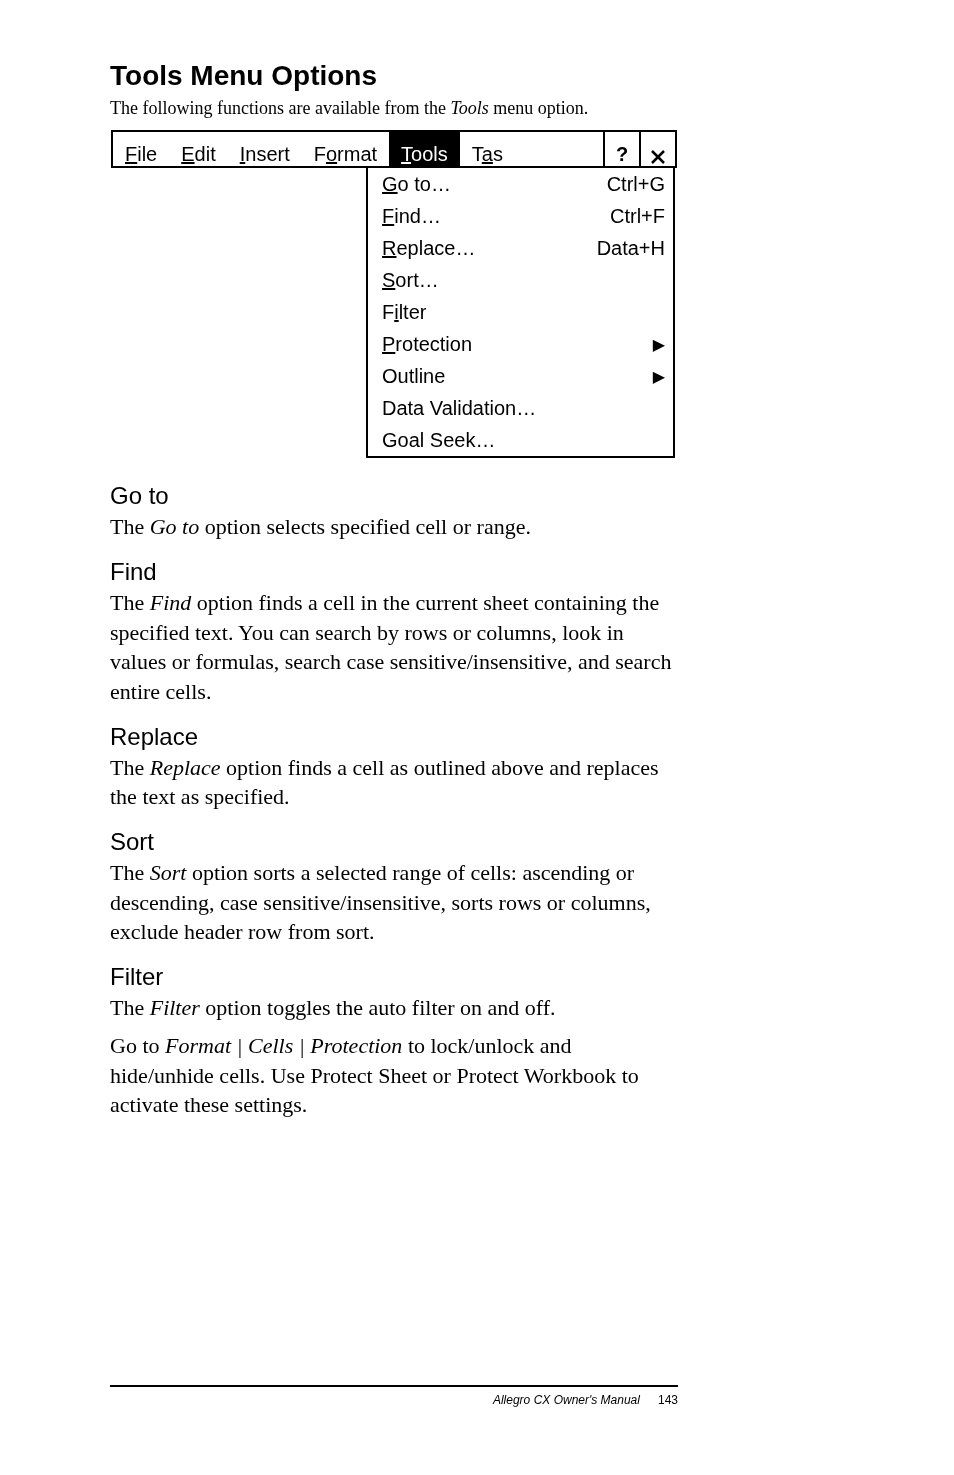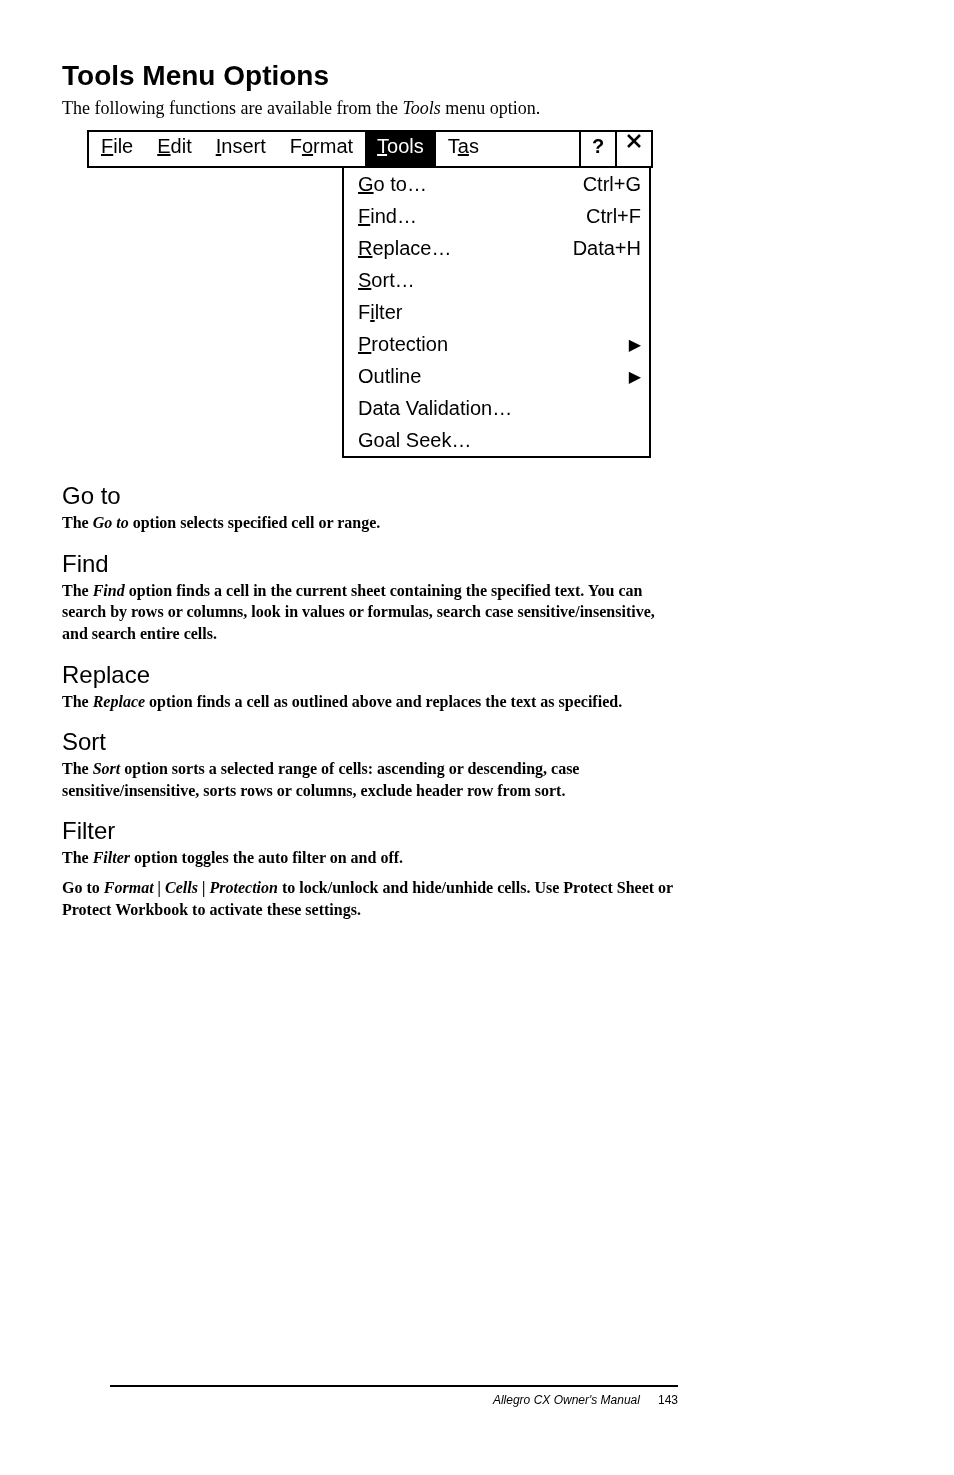--- a/index.html
+++ b/index.html
@@ -6,21 +6,21 @@
     margin: 0;
     padding: 0;
     background: #fff;
     font-family: Georgia, 'Times New Roman', serif;
     color: #000;
   }
   .page {
     width: 788px;
     min-height: 1475px;
     box-sizing: border-box;
-    padding: 60px 110px 70px 62px;
+    padding: 60px 110px 70px 110px;
     position: relative;
   }
   h2.section-title {
     font-family: Arial, Helvetica, sans-serif;
     font-weight: bold;
     font-size: 28px;
     margin: 0 0 4px 0;
   }
   p.intro {
     font-size: 18px;
@@ -39,21 +39,21 @@
   .menubar {
     display: flex;
     align-items: stretch;
     height: 34px;
     border: 2px solid #000;
   }
   .menubar .mi {
     padding: 3px 12px 0 12px;
     white-space: nowrap;
     display: flex;
-    align-items: flex-start;
+    align-items: flex-end;
   }
   .menubar .mi .ul { text-decoration: underline; }
   .menubar .mi.highlight {
     background: #000;
     color: #fff;
   }
   .menubar .divider {
     width: 2px;
     background: #000;
     align-self: stretch;
@@ -99,24 +99,23 @@
   }
 
   
   h3.subhead {
     font-family: Arial, Helvetica, sans-serif;
     font-weight: normal;
     font-size: 24px;
     margin: 16px 0 2px 0;
   }
   p.body {
-    font-size: 16px;
+    font-size: 22px;
     margin: 0 0 8px 0;
     line-height: 1.35;
-    font-weight: bold;
   }
 
   .footer {
     position: absolute;
     bottom: 68px;
     right: 110px;
     left: 110px;
   }
   .footer-rule {
     border: none;

